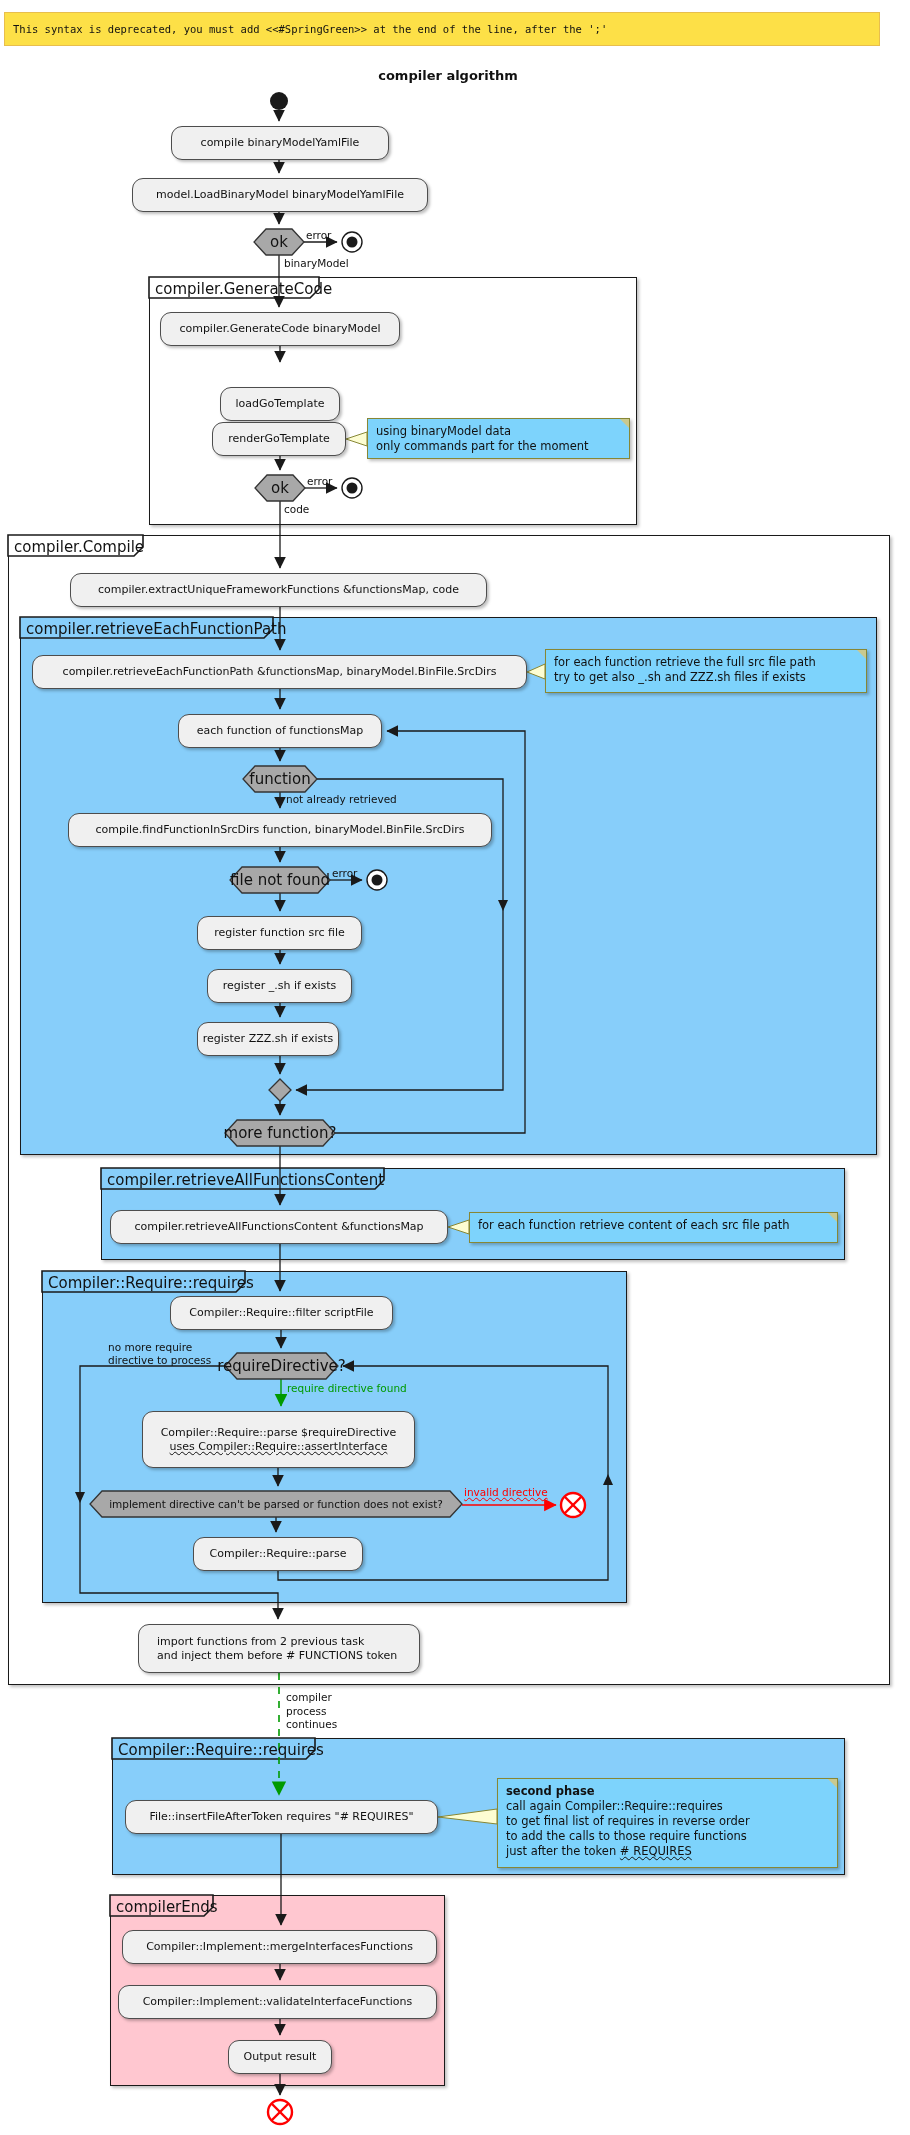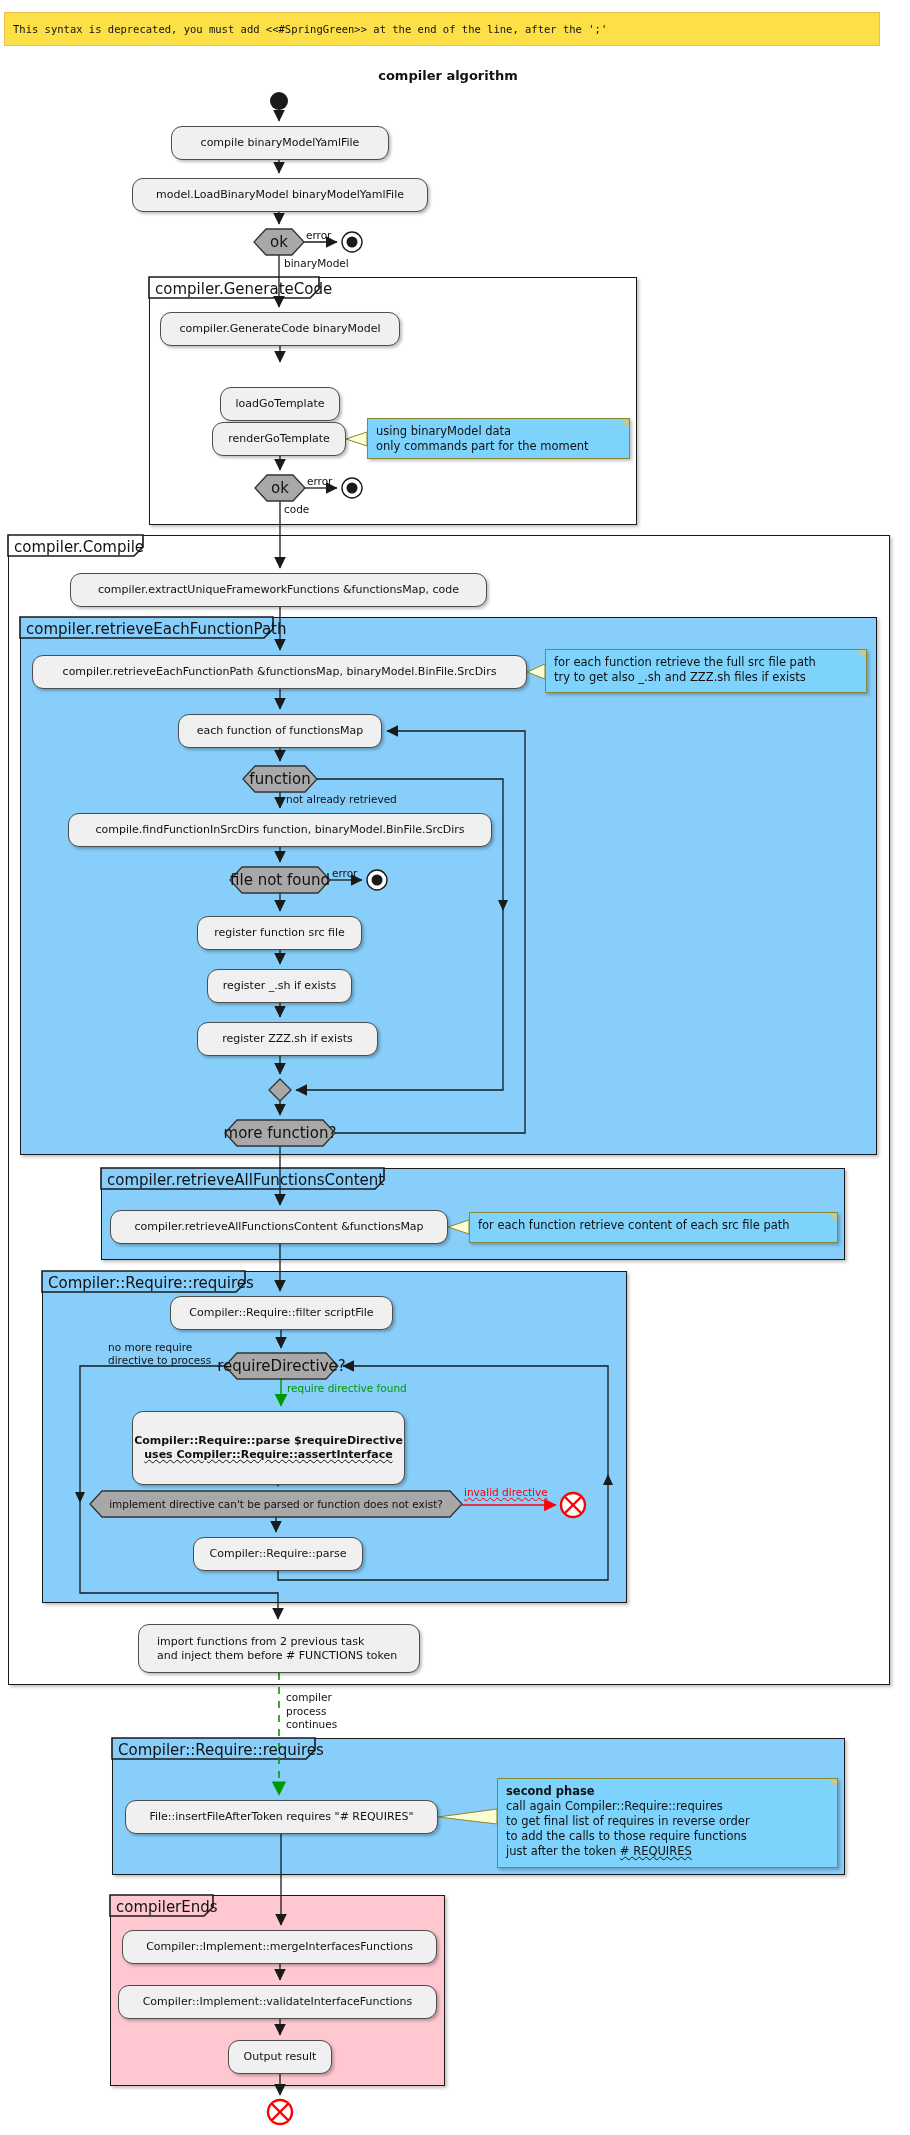--- a/index.html
+++ b/index.html
@@ -180,24 +180,24 @@
   <div class="act" style="left:132px;top:178px;width:296px;height:34px;">model.LoadBinaryModel binaryModelYamlFile</div>
   <div class="act" style="left:160px;top:312px;width:240px;height:34px;">compiler.GenerateCode binaryModel</div>
   <div class="act" style="left:220px;top:387px;width:120px;height:34px;">loadGoTemplate</div>
   <div class="act" style="left:212px;top:422px;width:134px;height:34px;">renderGoTemplate</div>
   <div class="act" style="left:32px;top:655px;width:495px;height:34px;">compiler.retrieveEachFunctionPath &amp;functionsMap, binaryModel.BinFile.SrcDirs</div>
   <div class="act" style="left:70px;top:573px;width:417px;height:34px;">compiler.extractUniqueFrameworkFunctions &amp;functionsMap, code</div>
   <div class="act" style="left:178px;top:714px;width:204px;height:34px;">each function of functionsMap</div>
   <div class="act" style="left:68px;top:813px;width:424px;height:34px;">compile.findFunctionInSrcDirs function, binaryModel.BinFile.SrcDirs</div>
   <div class="act" style="left:197px;top:916px;width:165px;height:34px;">register function src file</div>
   <div class="act" style="left:207px;top:969px;width:145px;height:34px;">register _.sh if exists</div>
-  <div class="act" style="left:197px;top:1022px;width:181px;height:34px;">register ZZZ.sh if exists</div>
+  <div class="act" style="left:197px;top:1022px;width:142px;height:34px;">register ZZZ.sh if exists</div>
   <div class="act" style="left:110px;top:1210px;width:338px;height:34px;">compiler.retrieveAllFunctionsContent &amp;functionsMap</div>
   <div class="act" style="left:170px;top:1296px;width:223px;height:34px;">Compiler::Require::filter scriptFile</div>
-  <div class="act multi" style="left:132px;top:1411px;width:273px;height:74px;font-weight:bold;">
+  <div class="act multi" style="left:142px;top:1411px;width:273px;height:57px;">
     <span>Compiler::Require::parse $requireDirective</span>
     <span class="wavy">uses Compiler::Require::assertInterface</span>
   </div>
   <div class="act" style="left:193px;top:1537px;width:170px;height:34px;">Compiler::Require::parse</div>
   <div class="act multi left" style="left:138px;top:1624px;width:282px;height:49px;padding-left:18px;">
     <span>import functions from 2 previous task</span>
     <span>and inject them before # FUNCTIONS token</span>
   </div>
   <div class="act" style="left:125px;top:1800px;width:313px;height:34px;">File::insertFileAfterToken requires "# REQUIRES"</div>
   <div class="act" style="left:118px;top:1985px;width:319px;height:34px;">Compiler::Implement::validateInterfaceFunctions</div>

